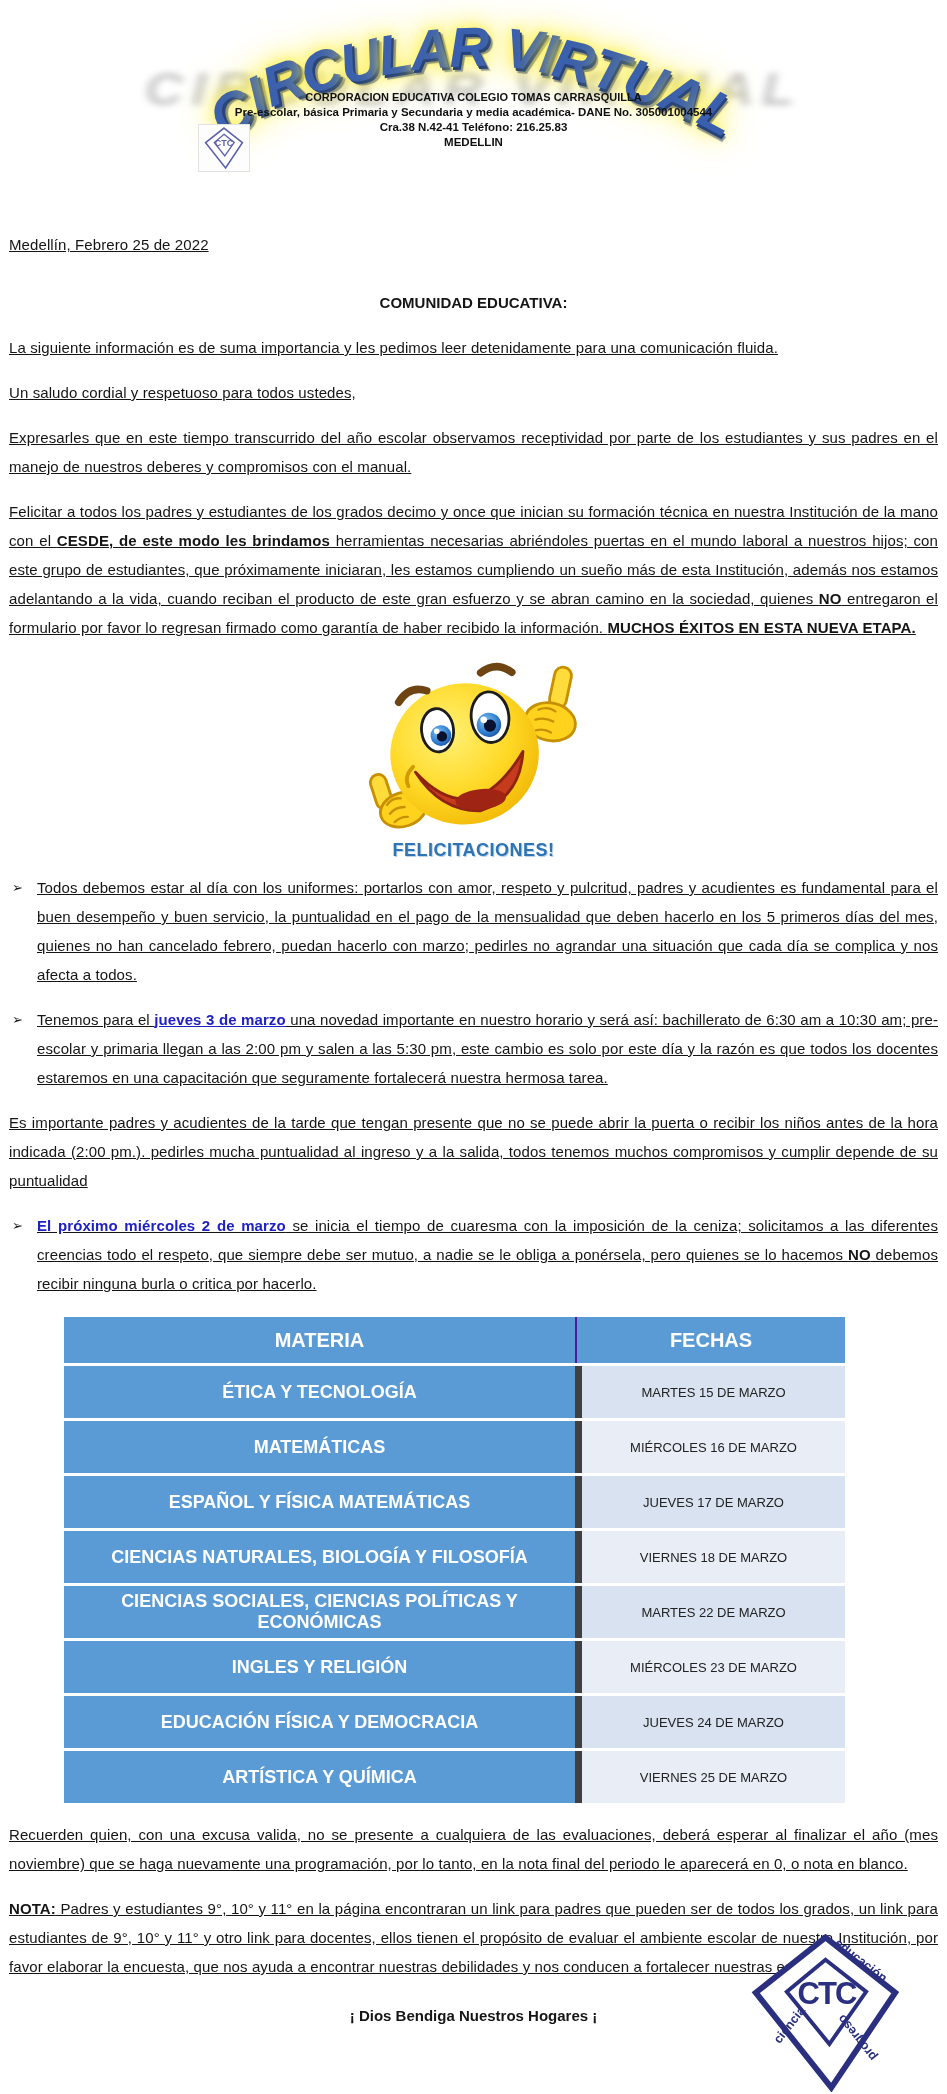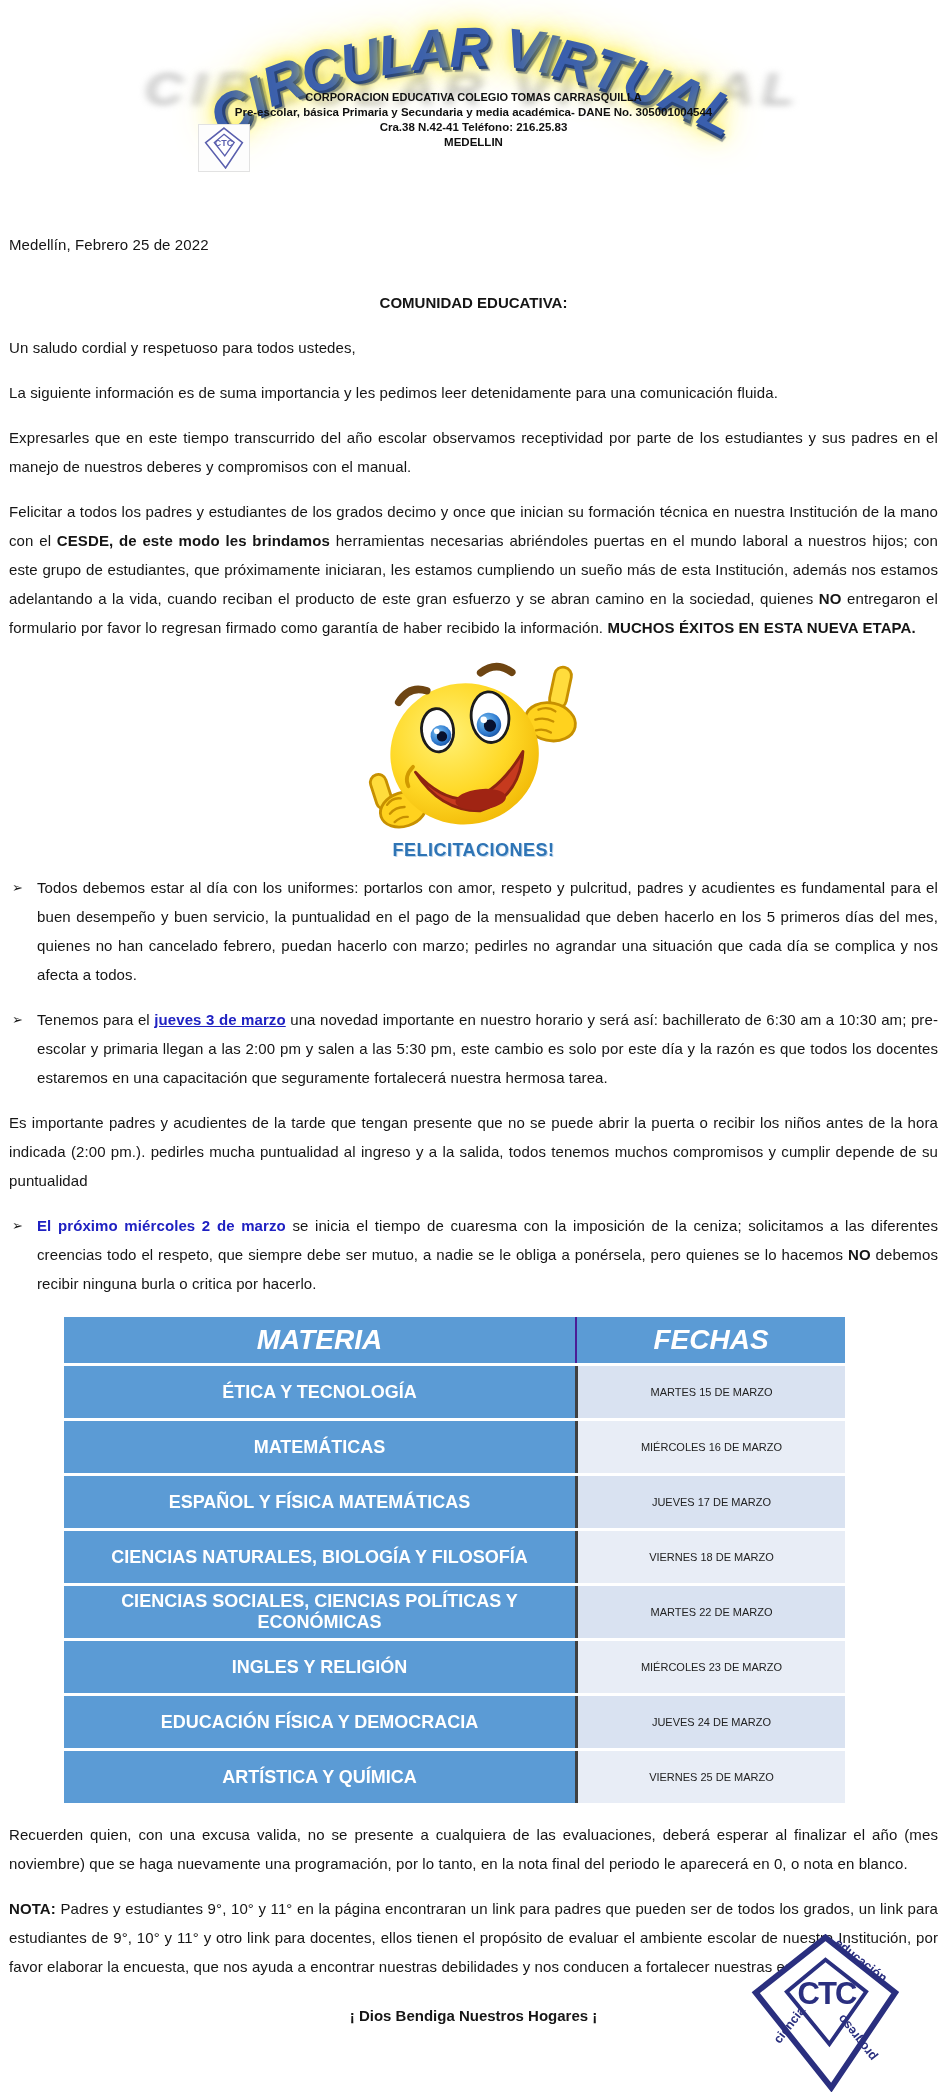--- a/index.html
+++ b/index.html
@@ -20,46 +20,46 @@
   .school{position:absolute;top:90px;left:50%;transform:translateX(-50%);width:660px;
     text-align:center;z-index:2;font-weight:bold;color:#101010;}
   .school .l1{font-size:11px;line-height:15px;}
   .school .l{font-size:11.5px;line-height:15px;}
   .school-logo-box{position:absolute;top:124px;left:198px;width:50px;height:46px;
     border:1px solid #e2e2e2;background:#fdfdfd;display:flex;align-items:center;
     justify-content:center;z-index:2;}
 
   
   .content{padding:0 9px;}
-  .doc{font-size:15px;line-height:29px;text-align:justify;margin:0 0 16px 0;letter-spacing:.1px;}
+  .doc{font-size:15px;line-height:29px;text-align:justify;margin:0 0 16px 0;letter-spacing:.1px;text-decoration:underline;}
   .audience{font-size:15px;font-weight:bold;text-align:center;margin:29px 0 16px 0;line-height:29px;}
   .date-line{margin-top:10px;margin-bottom:29px;}
   .r-b{font-weight:bold;}
   .r-blue{color:#1F21C2;}
   .r-u{text-decoration:underline;}
   .bullet{position:relative;padding-left:28px;}
   .bullet .marker{position:absolute;left:3px;top:0;font-size:13px;}
 
   
   .celebration{text-align:center;margin:2px 0 12px 0;}
   .celebration svg{display:block;margin:0 auto;}
   .felicitaciones{font-size:18px;font-weight:bold;color:#2E74B5;letter-spacing:.5px;
     text-shadow:1px 1px 0 #bcd4ea;margin-top:-6px;}
 
   
   table.schedule{border-collapse:separate;border-spacing:0 3px;margin:6px 0 14px 55px;
     width:781px;table-layout:fixed;}
-  .schedule th{background:#5B9BD5;color:#fff;font-weight:bold;font-style:italic;
-    font-size:28px;height:44px;text-align:center;vertical-align:middle;}
+  .schedule th{background:#5B9BD5;color:#fff;font-weight:bold;
+    font-size:20px;height:44px;text-align:center;vertical-align:middle;}
   .schedule th.fechas{border-left:2px solid #4c1d95;}
   .schedule col.c1{width:511px;}
   .schedule col.c2{width:270px;}
   .schedule td{height:50px;text-align:center;vertical-align:middle;}
   .schedule td.subject-cell{background:#5B9BD5;color:#fff;font-weight:bold;font-size:18px;}
-  .schedule td.date-cell{border-left:3px solid #404040;color:#222;font-size:11px;}
+  .schedule td.date-cell{border-left:7px solid #404040;color:#222;font-size:13px;}
   .schedule td.date-cell.dark{background:#D9E2F1;}
   .schedule td.date-cell.light{background:#E8EDF6;}
 
   .blessing{font-weight:bold;text-align:center;font-size:15px;margin-top:26px;}
 
   
   .footer-logo{position:absolute;left:748px;top:1934px;width:155px;height:158px;}
 </style>
 </head>
 <body>
@@ -102,23 +102,23 @@
       <div class="l">MEDELLIN</div>
     </div>
   </div>
 
   <div class="content">
 
     <p class="doc date-line">Medellín, Febrero 25 de 2022</p>
 
     <p class="audience">COMUNIDAD EDUCATIVA:</p>
 
+    <p class="doc">La siguiente información es de suma importancia y les pedimos leer detenidamente para una comunicación fluida.</p>
+
     <p class="doc">Un saludo cordial y respetuoso para todos ustedes,</p>
-
-    <p class="doc">La siguiente información es de suma importancia y les pedimos leer detenidamente para una comunicación fluida.</p>
 
     <p class="doc">Expresarles que en este tiempo transcurrido del año escolar observamos receptividad por parte de los estudiantes y sus padres en el manejo de nuestros deberes y compromisos con el manual.</p>
 
     <p class="doc"><span>Felicitar a todos los padres y estudiantes de los grados decimo y once que inician su formación técnica en nuestra Institución de la mano con el </span><span class="r-b">CESDE, de este modo les brindamos</span><span> herramientas necesarias abriéndoles puertas en el mundo laboral a nuestros hijos; con este grupo de estudiantes, que próximamente iniciaran, les estamos  cumpliendo un sueño más de esta Institución, además nos estamos  adelantando a la vida, cuando reciban el producto de este gran esfuerzo y se abran camino en la sociedad,  quienes </span><span class="r-b">NO</span><span> entregaron el formulario por favor lo regresan firmado como garantía de haber recibido la información.  </span><span class="r-b">MUCHOS ÉXITOS EN ESTA NUEVA ETAPA.</span></p>
 
     <div class="celebration">
       <svg width="300" height="188" viewBox="0 0 260 200">
         <defs>
           <radialGradient id="faceG" cx="40%" cy="35%" r="75%">
             <stop offset="0%" stop-color="#FFF176"></stop>

